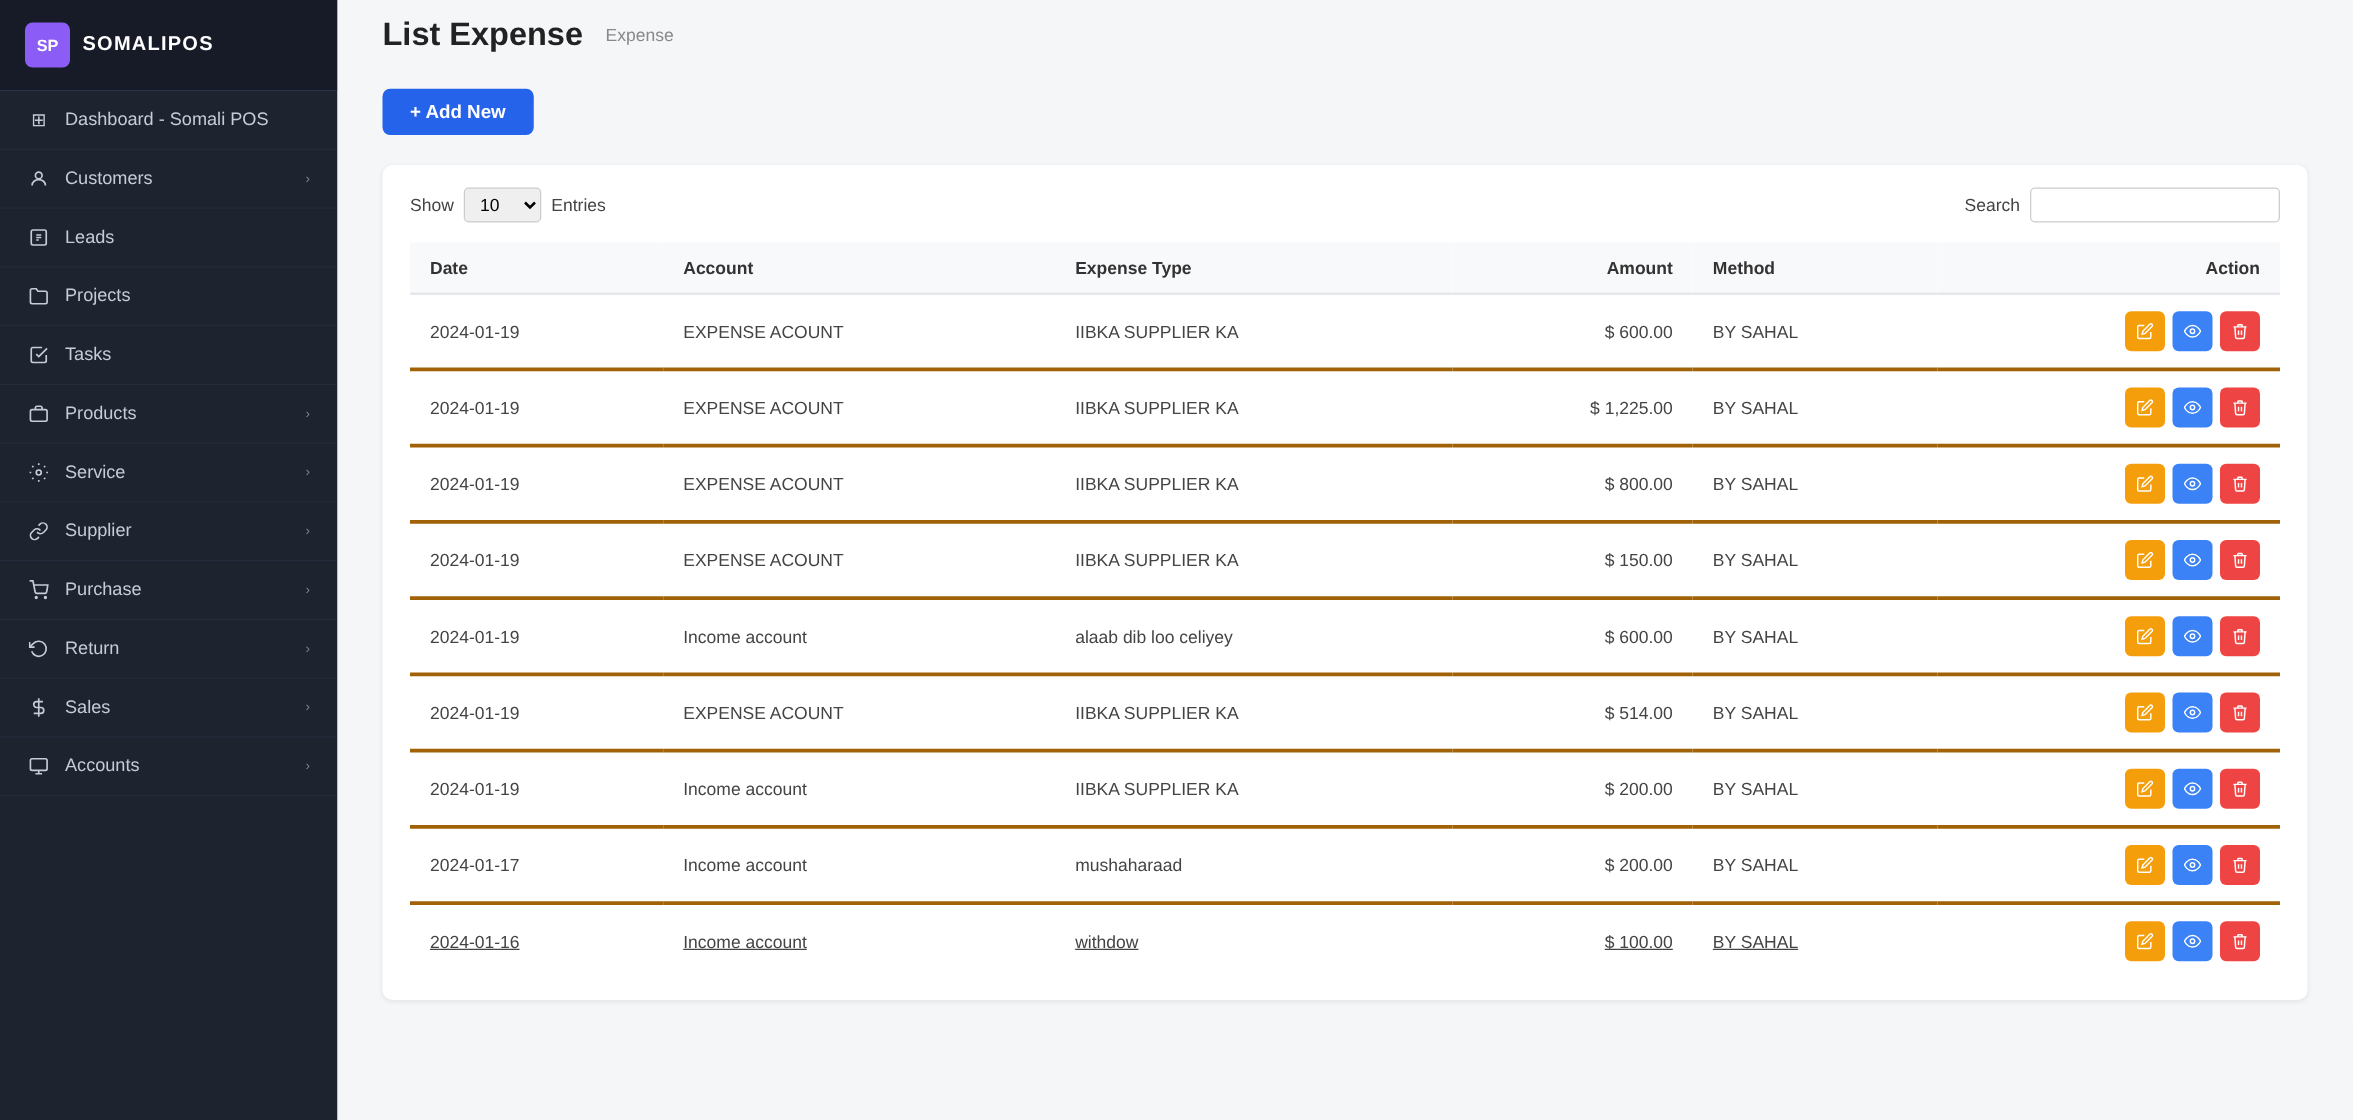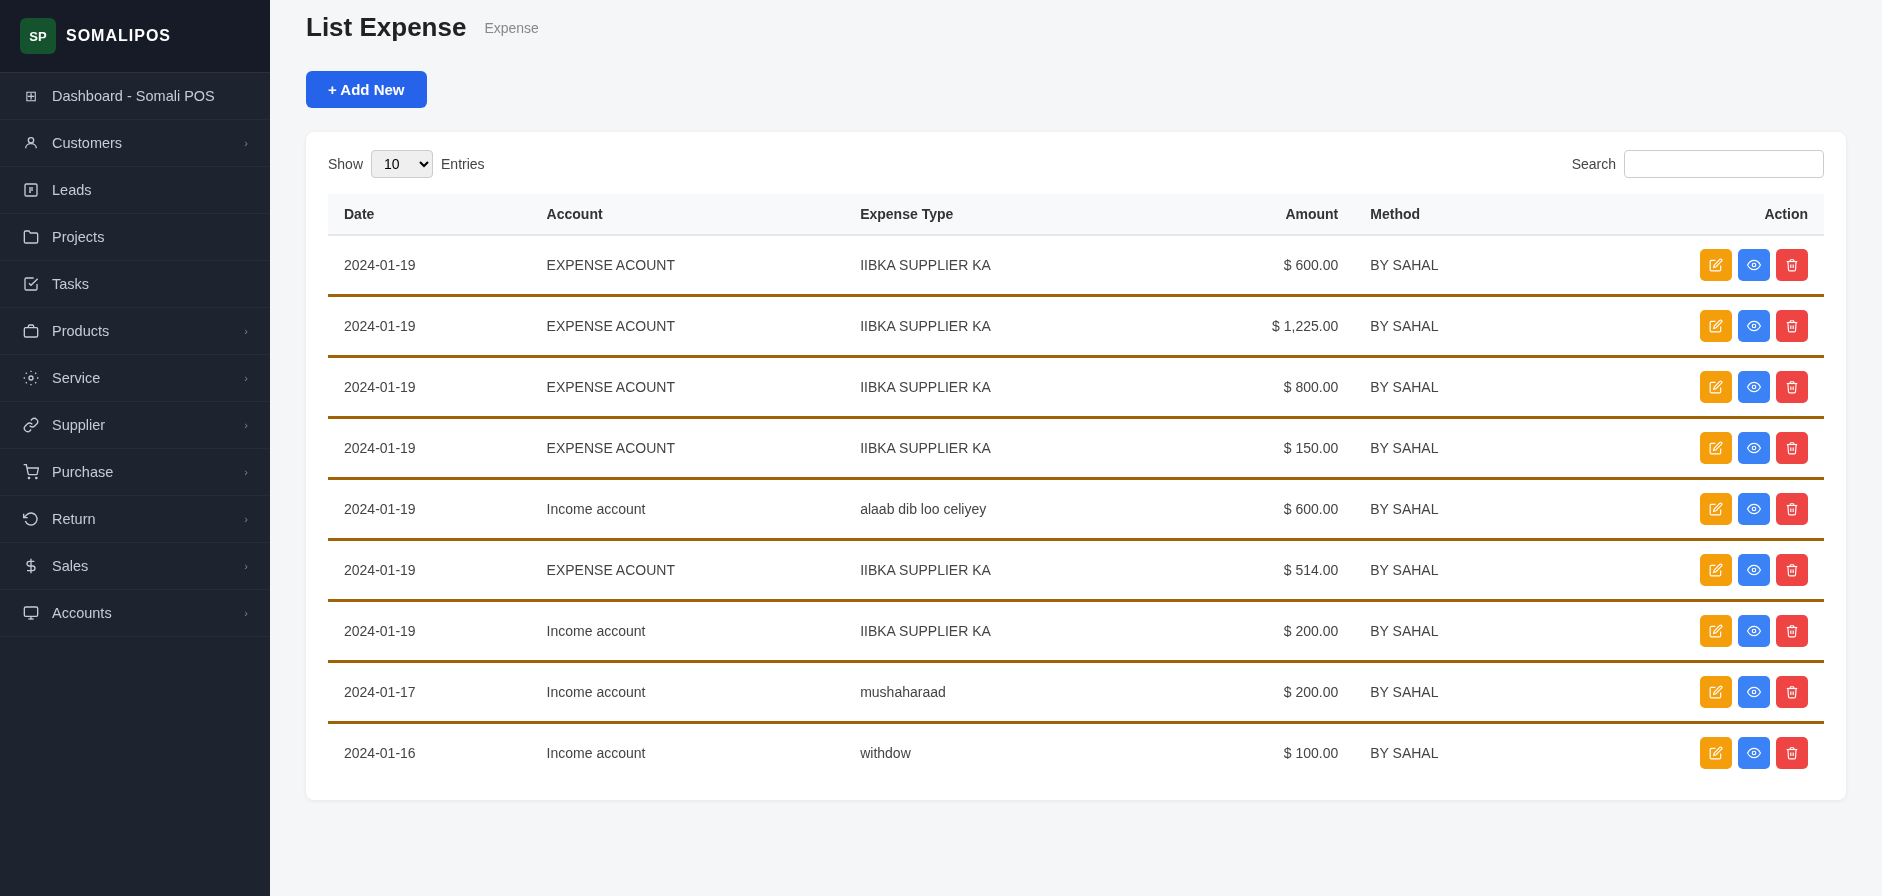--- a/index.html
+++ b/index.html
@@ -19,21 +19,21 @@
     .sidebar-logo {
       display: flex;
       align-items: center;
       gap: 10px;
       padding: 18px 20px;
       background: #161b27;
       border-bottom: 1px solid #2a3045;
     }
     .logo-badge {
       width: 36px; height: 36px;
-      background: #14532d;
+      background: #8b5cf6;
       border-radius: 6px;
       display: flex; align-items: center; justify-content: center;
       font-weight: bold; color: white; font-size: 13px;
     }
     .logo-text {
       font-size: 16px; font-weight: 600; color: #fff; letter-spacing: 1px;
     }
     .sidebar-item {
       display: flex; align-items: center; justify-content: space-between;
       padding: 14px 22px;
@@ -109,21 +109,21 @@
       border-bottom: 2px solid #e5e7eb;
       white-space: nowrap;
     }
     th.right, td.right { text-align: right; }
     td {
       padding: 13px 16px;
       border-bottom: 3px solid #a16207;
       color: #444;
       vertical-align: middle;
     }
-    tr:last-child td { border-bottom: none; }
+    tr:last-child td { border-bottom: none; text-decoration: underline; }
 
     .action-btns { display: flex; gap: 6px; justify-content: flex-end; }
     .action-btn {
       width: 32px; height: 32px;
       border: none; border-radius: 5px;
       cursor: pointer;
       display: flex; align-items: center; justify-content: center;
       font-size: 14px; color: white;
       transition: opacity 0.15s;
     }

